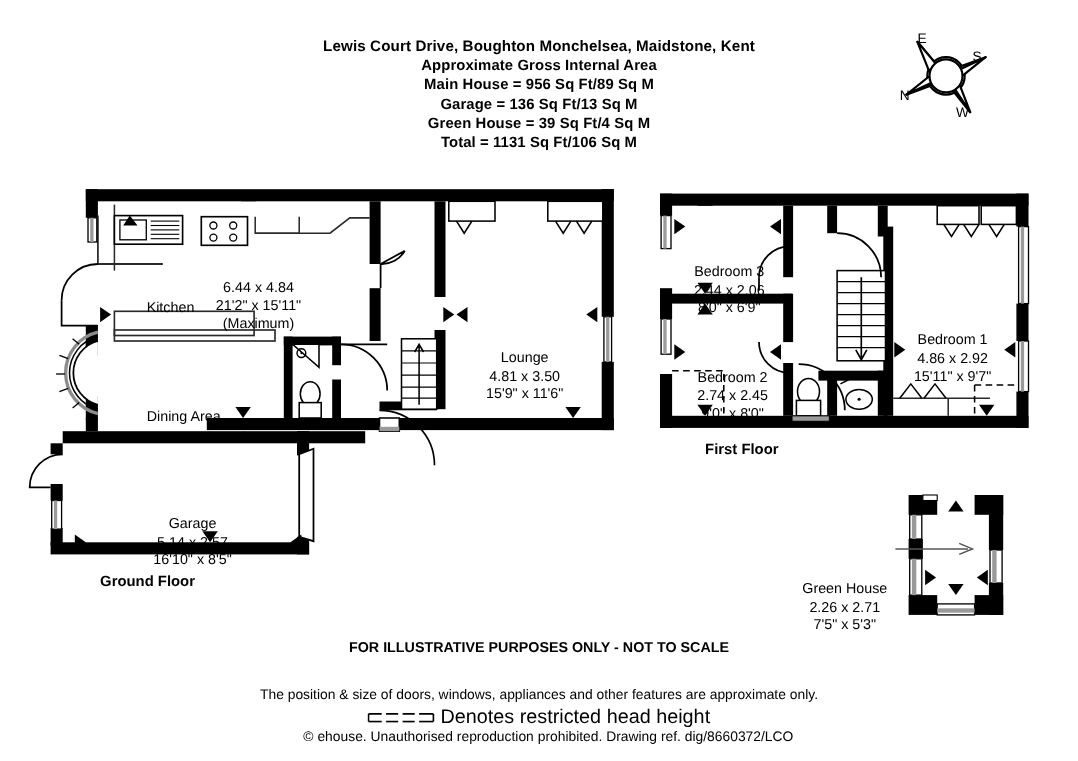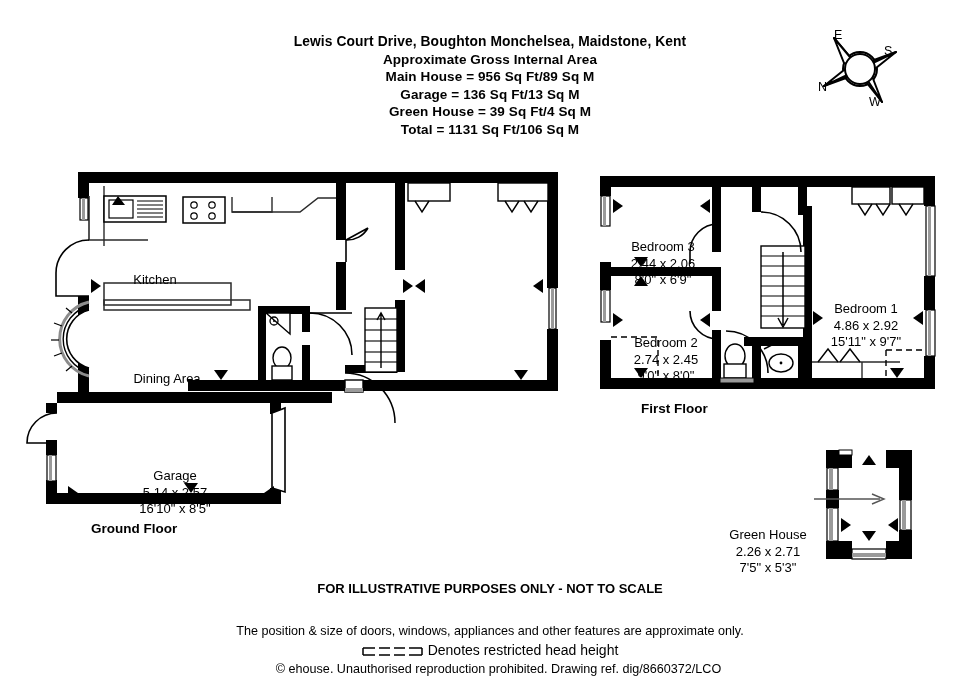--- a/index.html
+++ b/index.html
@@ -96,21 +96,21 @@
     top: 579px;
     width: 980px;
     text-align: center;
   }
   .footer .f1 {
     font-weight: bold;
     font-size: 13px;
     line-height: 19px;
   }
   .footer .f2 { font-size: 12.6px; line-height: 19px; margin-top: 24px; }
-  .footer .f3 { font-size: 14px; line-height: 19px; }
+  .footer .f3 { font-size: 18px; line-height: 19px; }
   .footer .f4 { font-size: 12.6px; line-height: 19px; padding-left: 17px; }
 
   .hh-wrap {
     display: inline-flex;
     align-items: center;
     gap: 4px;
   }
   .hh-symbol {
     display: inline-block;
     width: 62px;
@@ -509,25 +509,35 @@
         <path d="M851 525 L841 532 L841 518 Z"></path>
         <path d="M888 525 L898 518 L898 532 Z"></path>
       </g>
     </g>
   </svg>
 
   <div class="room-label" id="lbl-kitchen">
     <span class="nm">Kitchen</span>
   </div>
 
+  <div class="room-label" id="lbl-mainsize">
+    <span class="dm">6.44 x 4.84</span>
+    <span class="dm">21'2" x 15'11"</span>
+    <span class="dm">(Maximum)</span>
+  </div>
 
   <div class="room-label" id="lbl-dining">
     <span class="nm">Dining Area</span>
   </div>
 
+  <div class="room-label" id="lbl-lounge">
+    <span class="nm">Lounge</span>
+    <span class="dm">4.81 x 3.50</span>
+    <span class="dm">15'9" x 11'6"</span>
+  </div>
 
   <div class="room-label" id="lbl-garage">
     <span class="nm">Garage</span>
     <span class="dm">5.14 x 2.57</span>
     <span class="dm">16'10" x 8'5"</span>
   </div>
 
   <div class="room-label" id="lbl-bed3">
     <span class="nm">Bedroom 3</span>
     <span class="dm">2.44 x 2.06</span>

